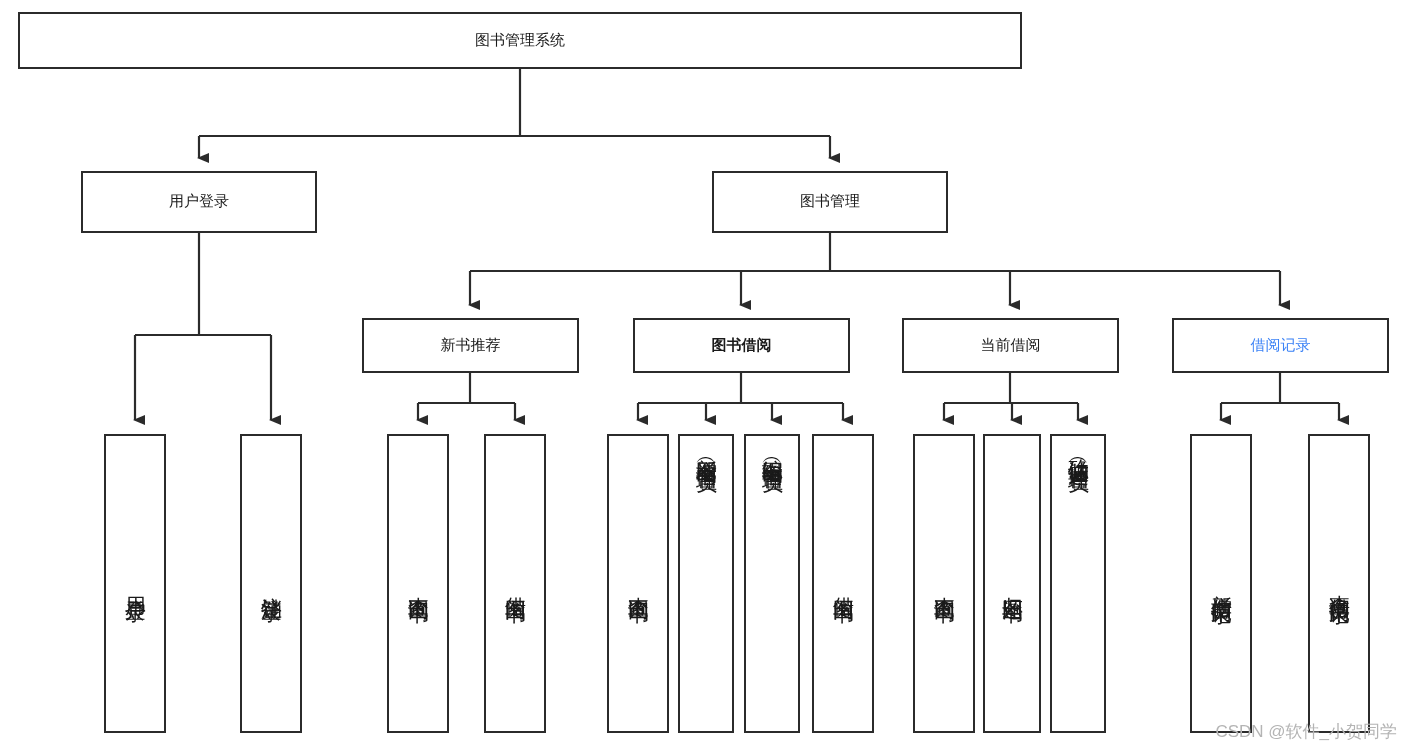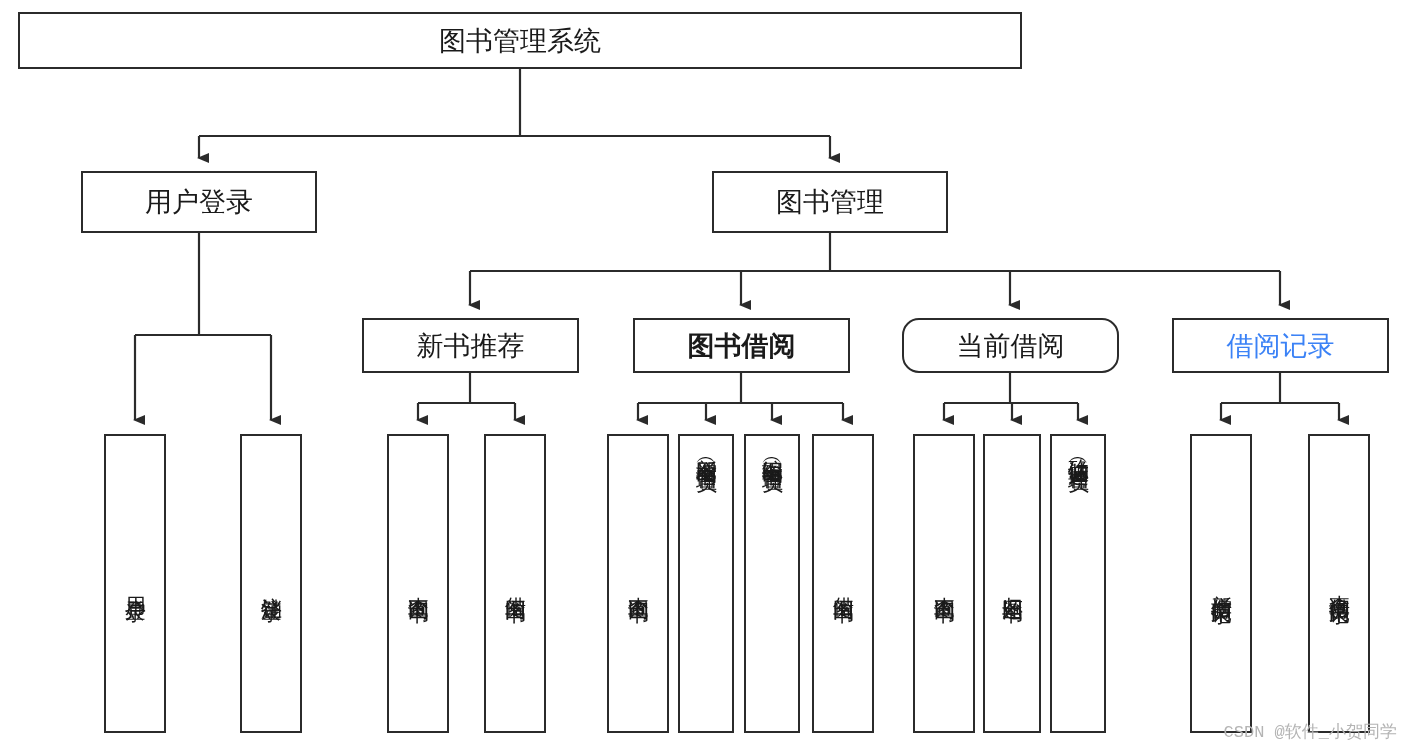--- a/index.html
+++ b/index.html
@@ -25,21 +25,21 @@
     justify-content: center;
   }
   .node-label {
     color: #1a1a1a;
     line-height: 1.15;
     text-align: center;
     white-space: nowrap;
   }
   
   .h-node .node-label {
-    font-size: 27px;
+    font-size: 15px;
   }
   
   .v-node {
     align-items: flex-start;
     justify-content: center;
     padding-top: 6px;
   }
   .v-node .node-label {
     writing-mode: vertical-rl;
     text-orientation: upright;
@@ -71,21 +71,21 @@
   .arrow-head {
     fill: #2b2b2b;
   }
   #watermark {
     position: absolute;
     right: 8px;
     bottom: 4px;
     font-size: 17px;
     color: #b4b4b4;
     white-space: nowrap;
-    font-family: Liberation Mono, monospace;
+    font-family: Liberation Sans, sans-serif;
   }
 </style>
 </head>
 <body>
 
 <div id="canvas">
 
   <svg id="edges" viewBox="0 0 1405 747" xmlns="http://www.w3.org/2000/svg">
     <defs>
       <marker id="arrow" viewBox="0 0 12 12" refX="6" refY="10" markerWidth="12" markerHeight="12" orient="auto-start-reverse" markerUnits="userSpaceOnUse">
@@ -158,21 +158,21 @@
   <div class="node h-node" id="l2-1" style="left: 712px; top: 171px; width: 236px; height: 62px; border-color: rgb(43, 43, 43); background: rgb(255, 255, 255);">
     <span class="node-label" style="color: rgb(26, 26, 26);">图书管理</span>
   </div>
 
   <div class="node h-node" id="l3-0" style="left: 362px; top: 318px; width: 217px; height: 55px; border-color: rgb(43, 43, 43); background: rgb(255, 255, 255);">
     <span class="node-label" style="color: rgb(26, 26, 26);">新书推荐</span>
   </div>
   <div class="node h-node" id="l3-1" style="left: 633px; top: 318px; width: 217px; height: 55px; border-color: rgb(43, 43, 43); background: rgb(255, 255, 255); font-weight: bold;">
     <span class="node-label" style="color: rgb(26, 26, 26);">图书借阅</span>
   </div>
-  <div class="node h-node" id="l3-2" style="left: 902px; top: 318px; width: 217px; height: 55px; border-color: rgb(43, 43, 43); background: rgb(255, 255, 255); border-radius: 17px;">
+  <div class="node h-node" id="l3-2" style="left: 902px; top: 318px; width: 217px; height: 55px; border-color: rgb(43, 43, 43); background: rgb(255, 255, 255);">
     <span class="node-label" style="color: rgb(26, 26, 26);">当前借阅</span>
   </div>
   <div class="node h-node" id="l3-3" style="left: 1172px; top: 318px; width: 217px; height: 55px; border-color: rgb(43, 43, 43); background: rgb(255, 255, 255);">
     <span class="node-label" style="color: #3b82f6;">借阅记录</span>
   </div>
 
   <div class="node v-node center" id="lf-0" style="left: 104px; top: 434px; width: 62px; height: 299px; border-color: rgb(43, 43, 43); background: rgb(255, 255, 255);">
     <span class="node-label" style="color: rgb(26, 26, 26);">用户登录</span>
   </div>
   <div class="node v-node center" id="lf-1" style="left: 240px; top: 434px; width: 62px; height: 299px; border-color: rgb(43, 43, 43); background: rgb(255, 255, 255);">

